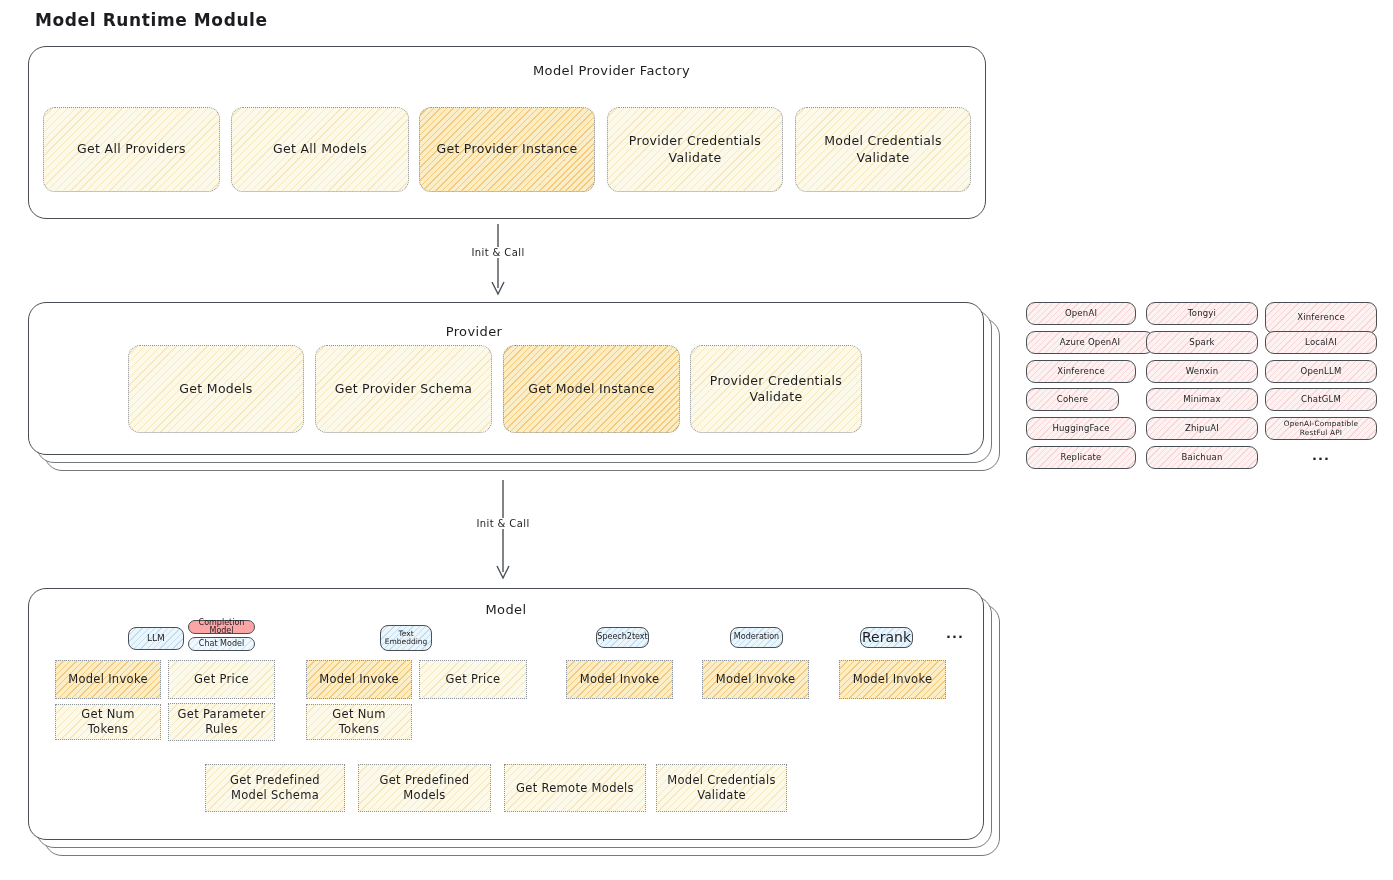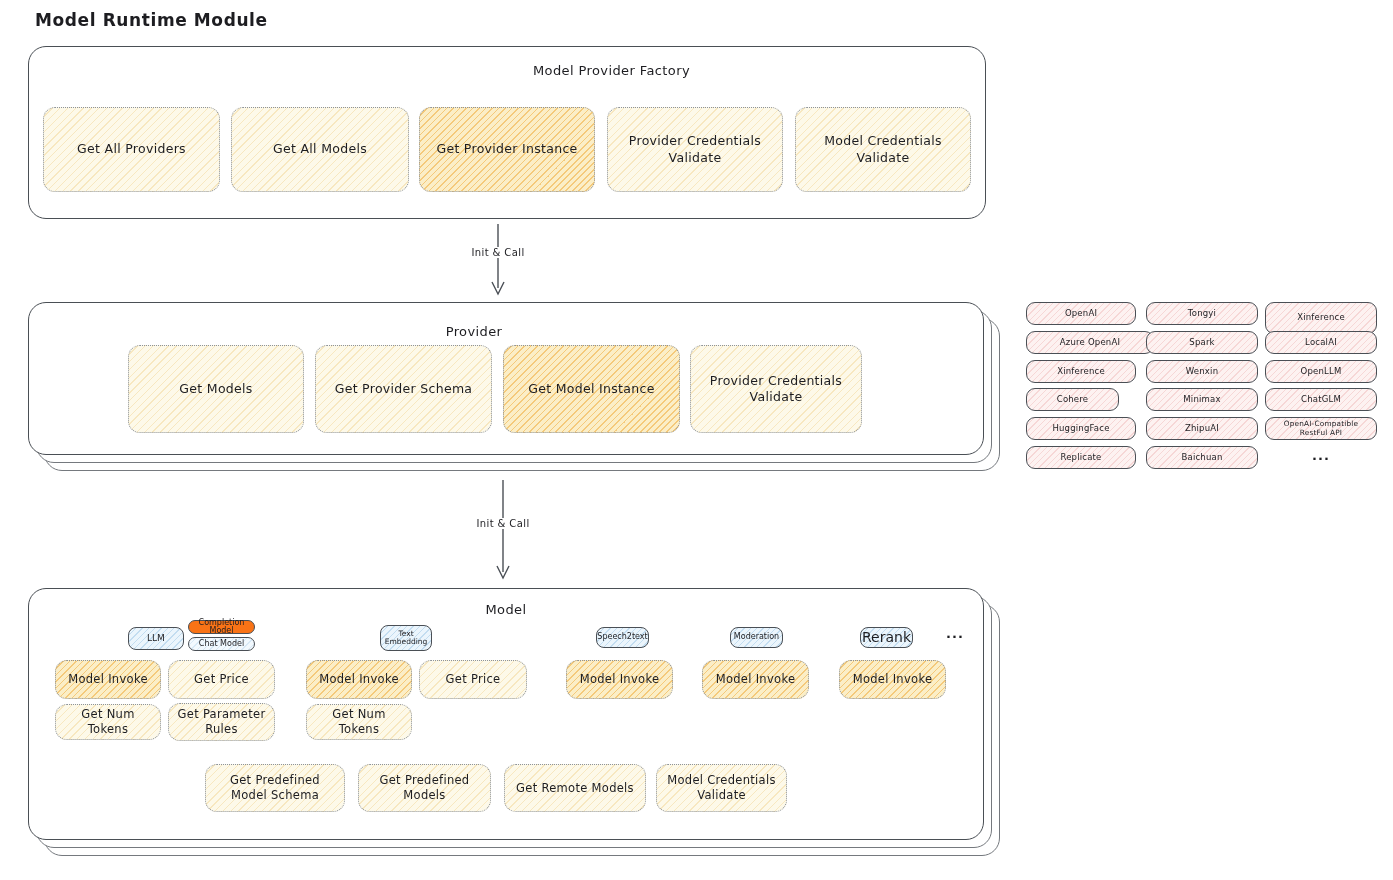--- a/index.html
+++ b/index.html
@@ -16,21 +16,21 @@
     border:1.4px solid #75797e;border-radius:18px;background:#fff;
   }
   .box-title{
     text-align:center;font-size:13px;letter-spacing:.4px;font-weight:500;
   }
   .btn{
     border:1.6px dotted #8d939b;border-radius:12px;
     display:flex;align-items:center;justify-content:center;text-align:center;
     font-size:12.5px;line-height:1.3;padding:4px 10px;letter-spacing:.3px;
   }
-  .btn.sm{font-size:11.5px;border-radius:12px;padding:8px 6px;}
+  .btn.sm{font-size:11.5px;border-radius:0;padding:8px 6px;}
   .fill-y{
     background:
       repeating-linear-gradient(135deg, rgba(233,190,95,.30) 0 1px, rgba(0,0,0,0) 1px 5.5px),
       #fdf9e9;
   }
   .fill-o{
     background:
       repeating-linear-gradient(135deg, rgba(238,164,46,.50) 0 1.3px, rgba(0,0,0,0) 1.3px 4.6px),
       #fbeec7;
   }
@@ -45,21 +45,21 @@
   .pill.tiny{font-size:7.3px;}
   .tab{
     border:1.3px solid #4a4f55;border-radius:8px;
     display:flex;align-items:center;justify-content:center;text-align:center;
     font-size:9px;line-height:1.1;padding:1px 3px;
     background:
       repeating-linear-gradient(135deg, rgba(120,176,219,.35) 0 1px, rgba(0,0,0,0) 1px 4.5px),
       #ebf5fc;
   }
   .tab-sm{
-    border:1.1px solid #4a4f55;border-radius:7px;background:#f97316;
+    border:1.1px solid #4a4f55;border-radius:7px;background:#fca5a5;
     display:flex;align-items:center;justify-content:center;text-align:center;
     font-size:8px;line-height:1;padding:0 2px;
   }
   .tab-sm.blue{
     background:
       repeating-linear-gradient(135deg, rgba(120,176,219,.22) 0 1px, rgba(0,0,0,0) 1px 4.5px),
       #f2f9fe;
   }
   .page-title{font-size:17px;font-weight:700;letter-spacing:.6px;}
   .arrow-label{

